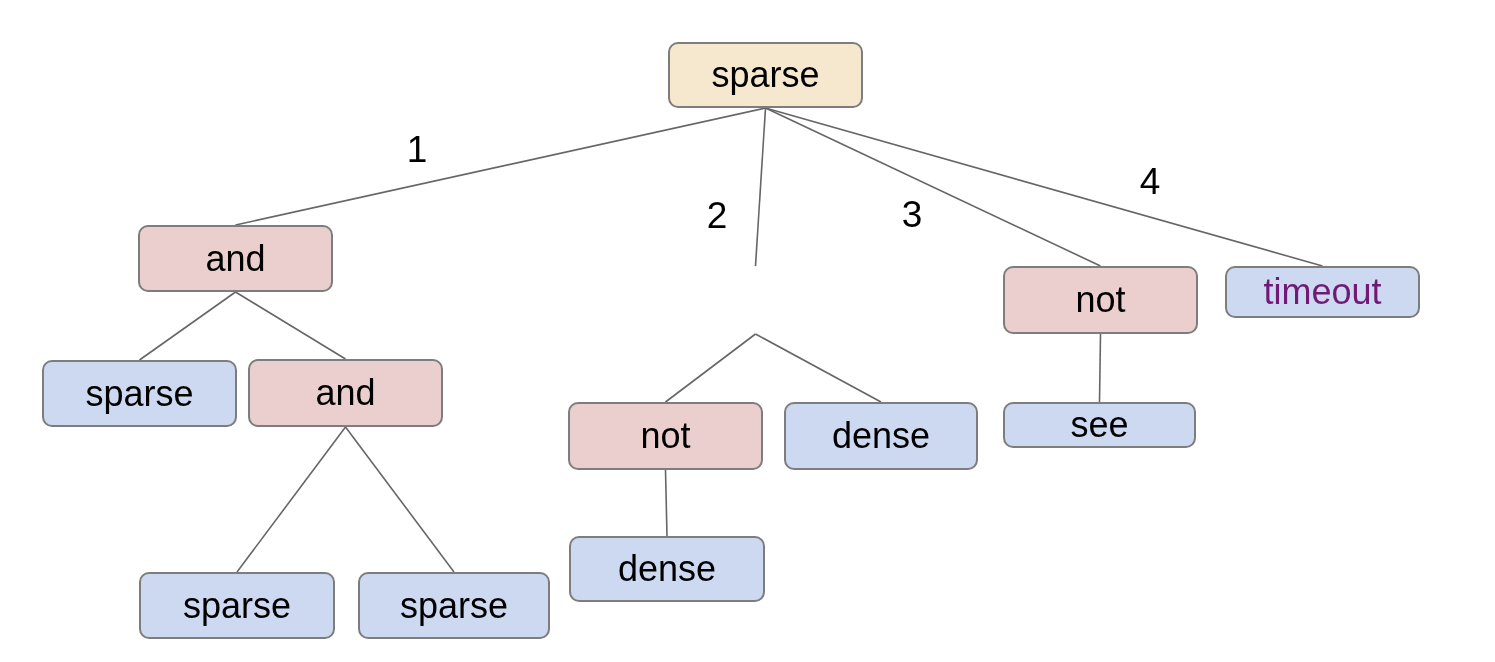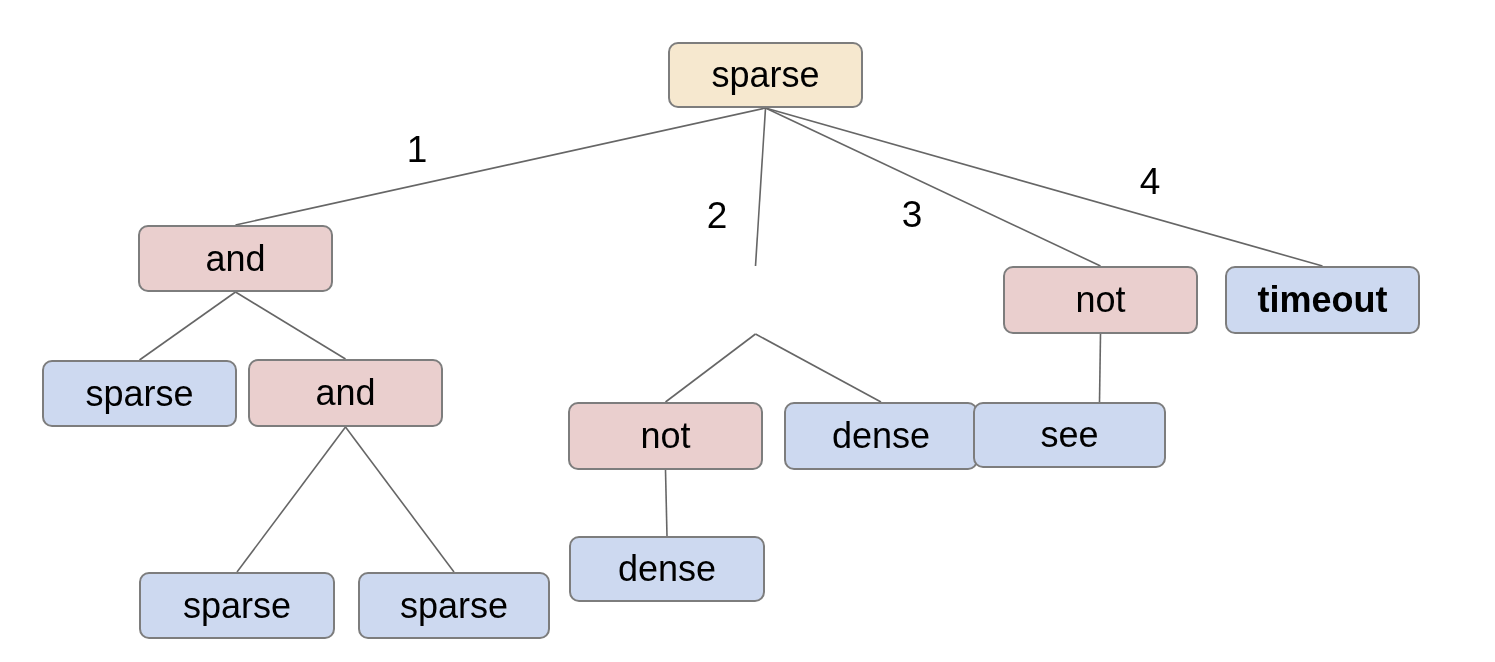--- a/index.html
+++ b/index.html
@@ -61,22 +61,22 @@
       <line x1="665.5" y1="470" x2="667" y2="536" stroke="#666666" stroke-width="1.6"></line>
       <line x1="1100.5" y1="334" x2="1099.5" y2="402" stroke="#666666" stroke-width="1.6"></line>
     </svg>
 <div class="edge-label" style="left: 417px; top: 149px;">1</div>
     <div class="edge-label" style="left: 717px; top: 215px;">2</div>
     <div class="edge-label" style="left: 912px; top: 214px;">3</div>
     <div class="edge-label" style="left: 1150px; top: 181px;">4</div>
     <div class="node" style="left: 668px; top: 42px; width: 195px; height: 66px; background: rgb(246, 232, 207); border-color: rgb(125, 125, 125); color: rgb(0, 0, 0);">sparse</div>
     <div class="node" style="left: 138px; top: 225px; width: 195px; height: 67px; background: rgb(234, 207, 206); border-color: rgb(125, 125, 125); color: rgb(0, 0, 0);">and</div>
     <div class="node" style="left: 1003px; top: 266px; width: 195px; height: 68px; background: rgb(234, 207, 206); border-color: rgb(125, 125, 125); color: rgb(0, 0, 0);">not</div>
-    <div class="node" style="left: 1225px; top: 266px; width: 195px; height: 68px; background: rgb(205, 217, 240); border-color: rgb(125, 125, 125); color: #000000; font-weight: bold;">timeout</div>
+    <div class="node" style="left: 1225px; top: 266px; width: 195px; height: 52px; background: rgb(205, 217, 240); border-color: rgb(125, 125, 125); color: #701a75;">timeout</div>
     <div class="node" style="left: 42px; top: 360px; width: 195px; height: 67px; background: rgb(205, 217, 240); border-color: rgb(125, 125, 125); color: rgb(0, 0, 0);">sparse</div>
     <div class="node" style="left: 248px; top: 359px; width: 195px; height: 68px; background: rgb(234, 207, 206); border-color: rgb(125, 125, 125); color: rgb(0, 0, 0);">and</div>
     <div class="node" style="left: 568px; top: 402px; width: 195px; height: 68px; background: rgb(234, 207, 206); border-color: rgb(125, 125, 125); color: rgb(0, 0, 0);">not</div>
     <div class="node" style="left: 784px; top: 402px; width: 194px; height: 68px; background: rgb(205, 217, 240); border-color: rgb(125, 125, 125); color: rgb(0, 0, 0);">dense</div>
-    <div class="node" style="left: 973px; top: 402px; width: 193px; height: 66px; background: rgb(205, 217, 240); border-color: rgb(125, 125, 125); color: rgb(0, 0, 0);">see</div>
+    <div class="node" style="left: 1003px; top: 402px; width: 193px; height: 46px; background: rgb(205, 217, 240); border-color: rgb(125, 125, 125); color: rgb(0, 0, 0);">see</div>
     <div class="node" style="left: 569px; top: 536px; width: 196px; height: 66px; background: rgb(205, 217, 240); border-color: rgb(125, 125, 125); color: rgb(0, 0, 0);">dense</div>
     <div class="node" style="left: 139px; top: 572px; width: 196px; height: 67px; background: rgb(205, 217, 240); border-color: rgb(125, 125, 125); color: rgb(0, 0, 0);">sparse</div>
     <div class="node" style="left: 358px; top: 572px; width: 192px; height: 67px; background: rgb(205, 217, 240); border-color: rgb(125, 125, 125); color: rgb(0, 0, 0);">sparse</div>
   </div>
 
 </body></html>

